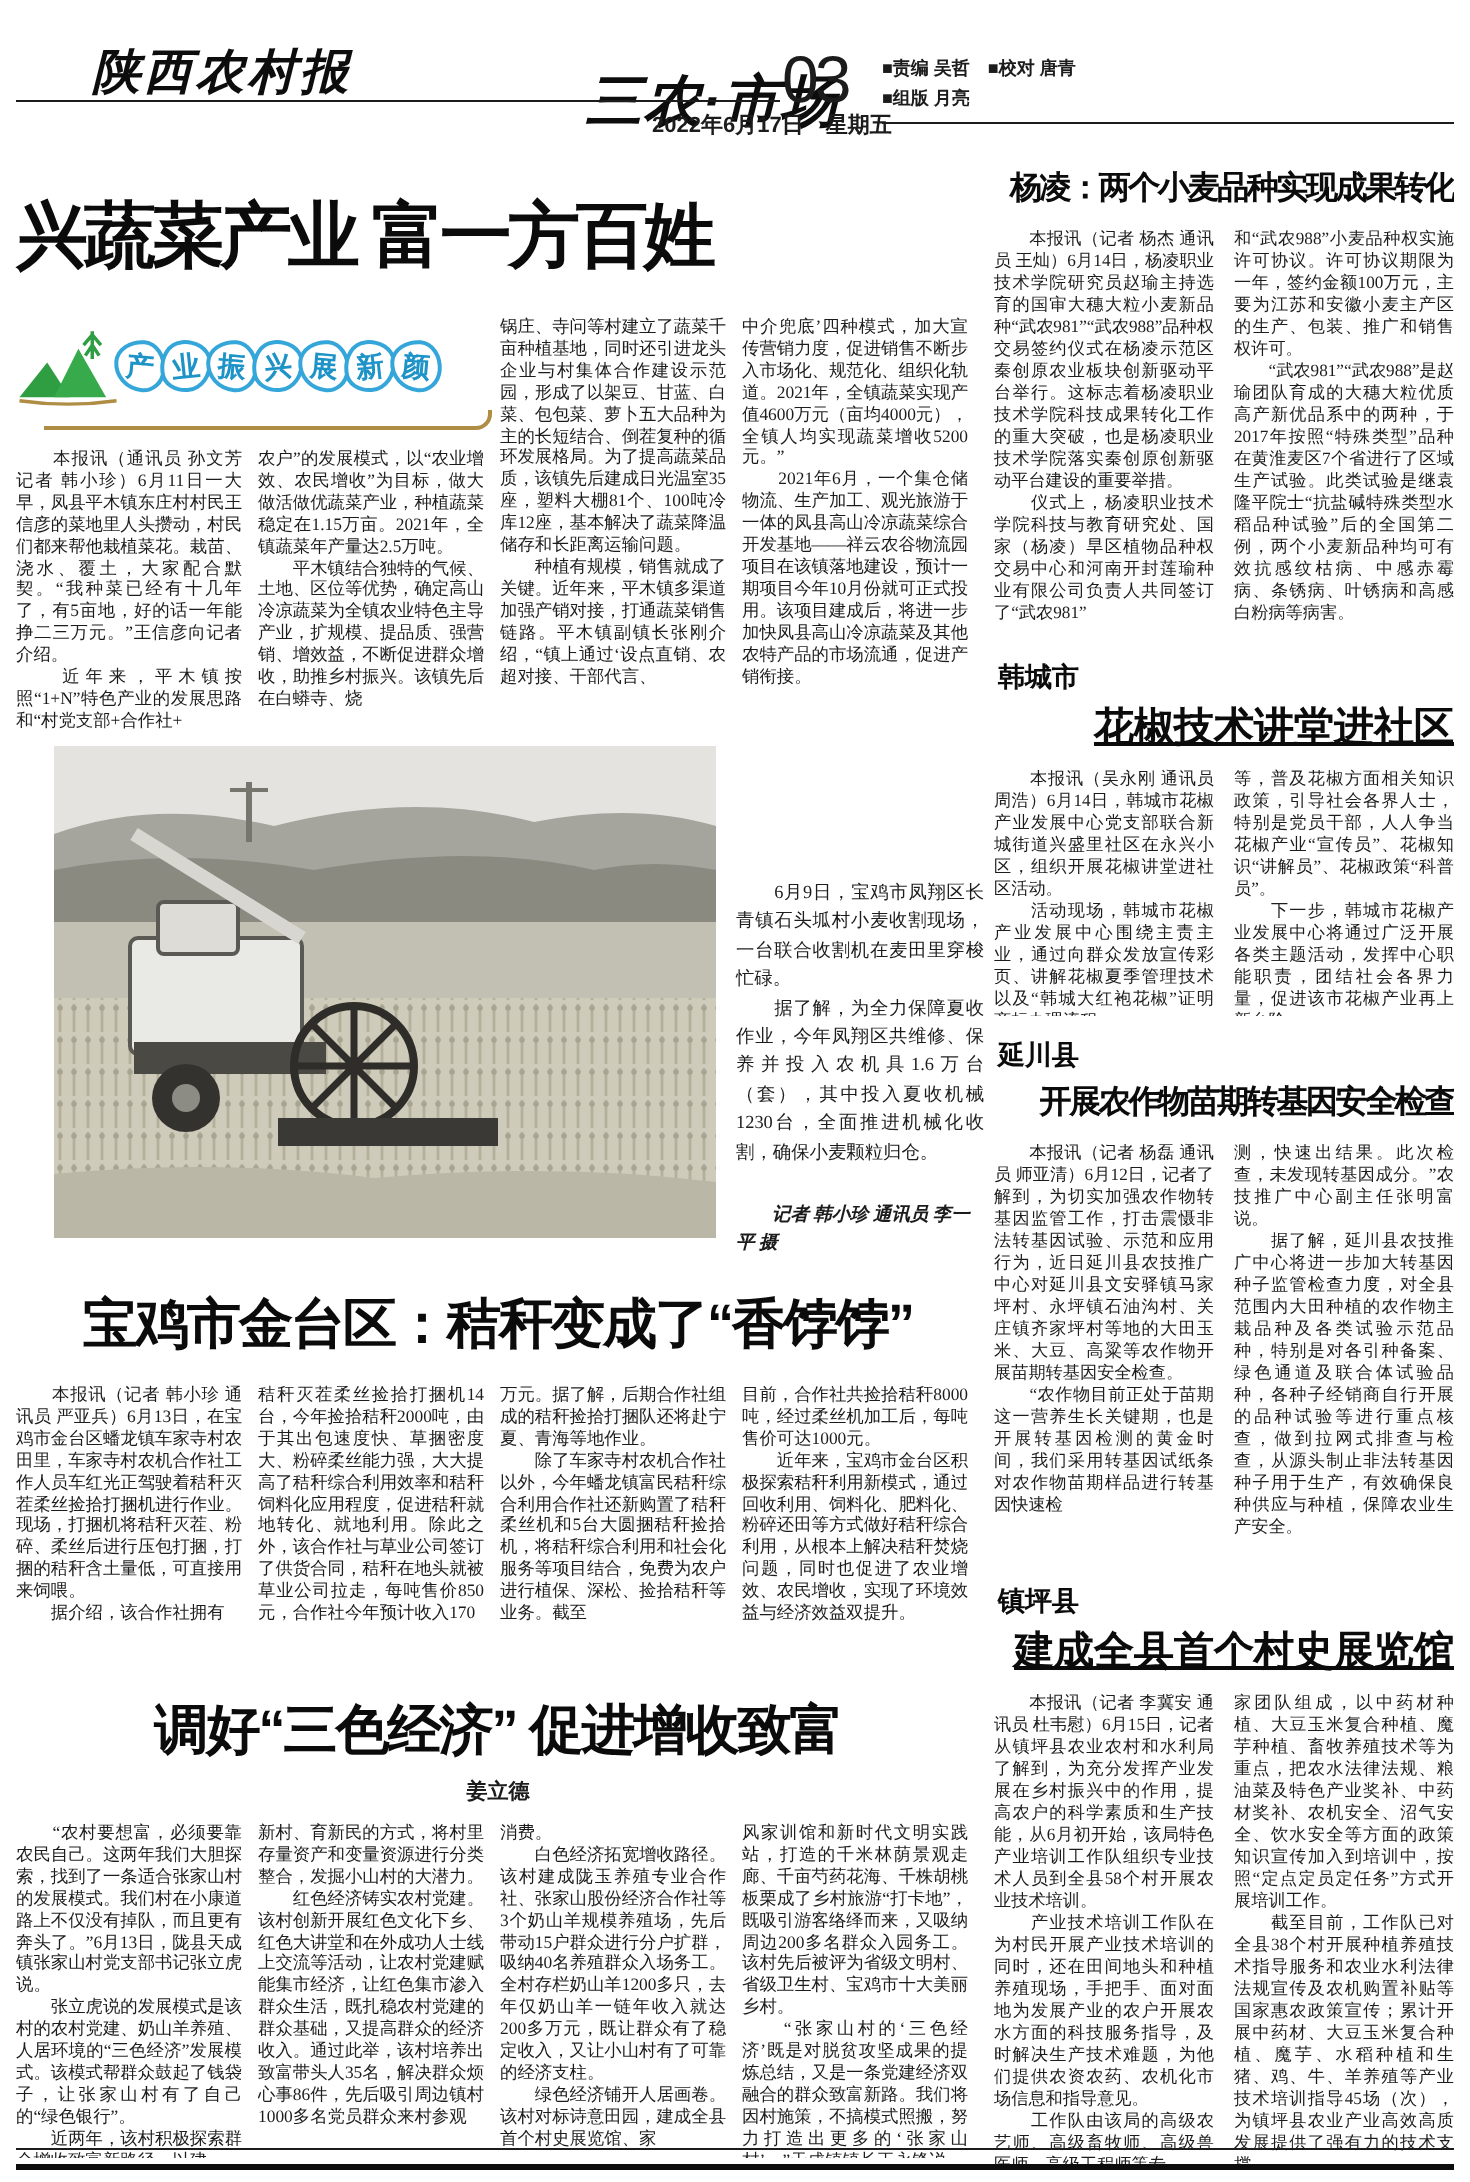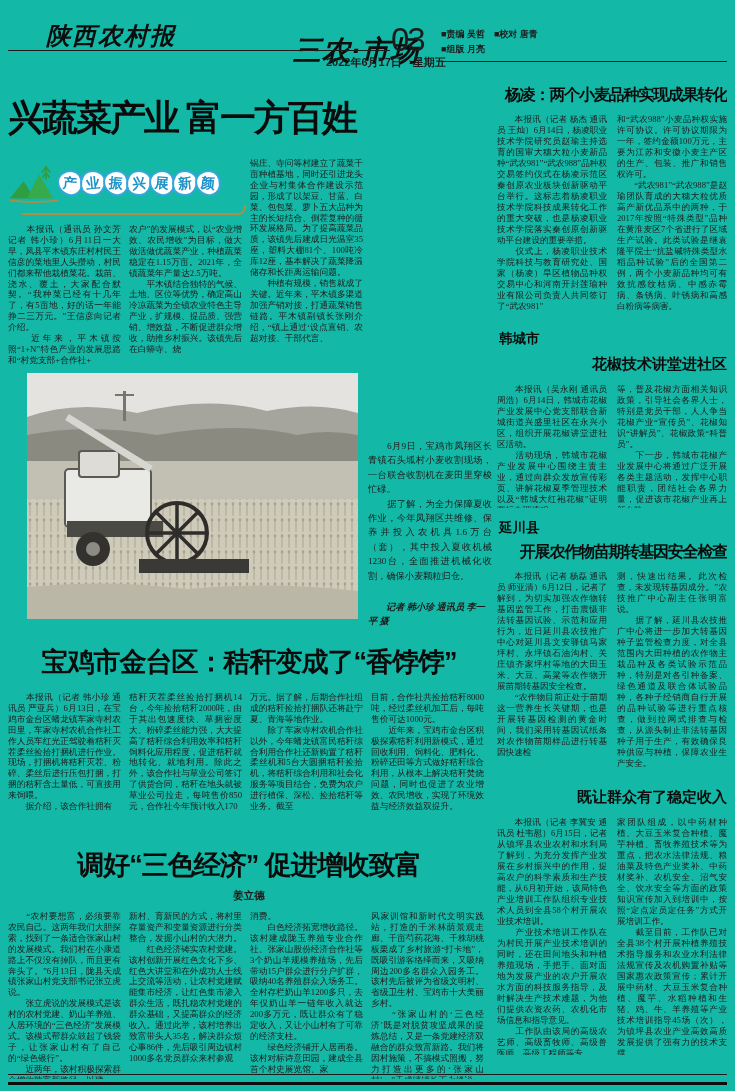--- a/index.html
+++ b/index.html
@@ -1,16 +1,16 @@
 <!DOCTYPE html>
 <html><head>
 <meta charset="utf-8">
 <style>
   html,body{margin:0;padding:0;background:#e9e9e6;}
-  .page{position:relative;width:735px;height:1091px;margin:0 auto;background:#14b8a6;overflow:hidden;
+  .page{position:relative;width:735px;height:1091px;margin:0 auto;background:#ffffff;overflow:hidden;
         font-family:"Liberation Serif","DejaVu Serif",serif;color:#1c1c1c;}
   
   .logo{position:absolute;left:46px;top:20px;font-size:24px;font-weight:bold;font-style:italic;
         font-family:"DejaVu Serif",serif;letter-spacing:2px;color:#0d0d0d;}
   .section-title{position:absolute;left:293px;top:32px;font-size:28px;font-weight:900;
         font-family:"Liberation Sans","DejaVu Sans",sans-serif;letter-spacing:1px;color:#0d0d0d;font-style:italic;}
   .header-rule1{position:absolute;left:8px;top:50px;width:382px;height:1px;background:#1c1c1c;}
   .edition-date{position:absolute;left:296px;top:55px;font-size:11px;font-weight:bold;
         font-family:"Liberation Sans","DejaVu Sans",sans-serif;margin-left:30px;}
   .page-no{position:absolute;left:391px;top:18px;font-size:33px;font-weight:400;line-height:44px;
@@ -51,21 +51,21 @@
         font-family:"Liberation Sans","DejaVu Sans",sans-serif;}
   .four-col{margin-top:13px;display:flex;gap:8px;}
   .four-col .col{width:113px;box-sizing:border-box;}
   .straw-body .col{height:132px;}
   .three-body{margin-top:8px;}
   .three-body .col{height:168px;}
   
   .r-headline{margin-top:4px;text-align:right;font-weight:900;white-space:nowrap;overflow:hidden;
         font-family:"Liberation Sans","DejaVu Sans",sans-serif;color:#0b0b0b;}
   .r-headline.tight{font-size:16px;line-height:22px;letter-spacing:-1.2px;}
-  .r-headline.mid{font-size:15px;line-height:24px;letter-spacing:0;}
+  .r-headline.mid{font-size:20px;line-height:24px;letter-spacing:0;text-decoration:underline;}
   .kicker{margin:11px 0 2px 2px;font-size:13.5px;font-weight:900;
         font-family:"Liberation Sans","DejaVu Sans",sans-serif;color:#0b0b0b;}
   .two-col{display:flex;gap:10px;margin-top:8px;}
   .two-col .rcol{width:110px;box-sizing:border-box;font-size:8.6px;line-height:11px;}
   .rbody-a .rcol{height:205px;}
   .rbody-b .rcol{height:124px;}
   .rbody-c .rcol{height:210px;}
   .rbody-d .rcol{height:238px;}
   
   .bottom-rule{position:absolute;left:8px;width:719px;top:1074px;height:7px;
@@ -109,20 +109,22 @@
           <span class="bubble">新</span>
           <span class="bubble">颜</span>
         </div>
       </div>
       <div class="lead-col low coltext">　　本报讯（通讯员 孙文芳 记者 韩小珍）6月11日一大早，凤县平木镇东庄村村民王信彦的菜地里人头攒动，村民们都来帮他栽植菜花。栽苗、浇水、覆土，大家配合默契。“我种菜已经有十几年了，有5亩地，好的话一年能挣二三万元。”王信彦向记者介绍。
 　　近年来，平木镇按照“1+N”特色产业的发展思路和“村党支部+合作社+</div>
       <div class="lead-col low coltext">农户”的发展模式，以“农业增效、农民增收”为目标，做大做活做优蔬菜产业，种植蔬菜稳定在1.15万亩。2021年，全镇蔬菜年产量达2.5万吨。
 　　平木镇结合独特的气候、土地、区位等优势，确定高山冷凉蔬菜为全镇农业特色主导产业，扩规模、提品质、强营销、增效益，不断促进群众增收，助推乡村振兴。该镇先后在白蟒寺、烧</div>
       <div class="lead-col coltext">锅庄、寺问等村建立了蔬菜千亩种植基地，同时还引进龙头企业与村集体合作建设示范园，形成了以架豆、甘蓝、白菜、包包菜、萝卜五大品种为主的长短结合、倒茬复种的循环发展格局。为了提高蔬菜品质，该镇先后建成日光温室35座，塑料大棚81个、100吨冷库12座，基本解决了蔬菜降温储存和长距离运输问题。
 　　种植有规模，销售就成了关键。近年来，平木镇多渠道加强产销对接，打通蔬菜销售链路。平木镇副镇长张刚介绍，“镇上通过‘设点直销、农超对接、干部代言、</div>
+      <div class="lead-col coltext">中介兜底’四种模式，加大宣传营销力度，促进销售不断步入市场化、规范化、组织化轨道。2021年，全镇蔬菜实现产值4600万元（亩均4000元），全镇人均实现蔬菜增收5200元。”
+　　2021年6月，一个集仓储物流、生产加工、观光旅游于一体的凤县高山冷凉蔬菜综合开发基地——祥云农谷物流园项目在该镇落地建设，预计一期项目今年10月份就可正式投用。该项目建成后，将进一步加快凤县高山冷凉蔬菜及其他农特产品的市场流通，促进产销衔接。</div>
     </div>
 
     <div class="photo-row">
       <div class="photo">
         <svg width="331" height="246" viewBox="0 0 331 246">
           <defs>
             <pattern id="wheat" width="7" height="16" patternUnits="userSpaceOnUse">
               <rect width="7" height="16" fill="#cecbba"></rect>
               <path d="M3 1 L3 15" stroke="#b4b09c" stroke-width="1.4"></path>
               <circle cx="3" cy="3" r="1.4" fill="#a8a492"></circle>
@@ -203,21 +205,22 @@
 
     <div class="kicker">延川县</div>
     <div class="r-headline tight">开展农作物苗期转基因安全检查</div>
     <div class="two-col rbody-c">
       <div class="rcol coltext">　　本报讯（记者 杨磊 通讯员 师亚清）6月12日，记者了解到，为切实加强农作物转基因监管工作，打击震慑非法转基因试验、示范和应用行为，近日延川县农技推广中心对延川县文安驿镇马家坪村、永坪镇石油沟村、关庄镇齐家坪村等地的大田玉米、大豆、高粱等农作物开展苗期转基因安全检查。
 　　“农作物目前正处于苗期这一营养生长关键期，也是开展转基因检测的黄金时间，我们采用转基因试纸条对农作物苗期样品进行转基因快速检</div>
       <div class="rcol coltext">测，快速出结果。此次检查，未发现转基因成分。”农技推广中心副主任张明富说。
 　　据了解，延川县农技推广中心将进一步加大转基因种子监管检查力度，对全县范围内大田种植的农作物主栽品种及各类试验示范品种，特别是对各引种备案、绿色通道及联合体试验品种，各种子经销商自行开展的品种试验等进行重点核查，做到拉网式排查与检查，从源头制止非法转基因种子用于生产，有效确保良种供应与种植，保障农业生产安全。</div>
     </div>
 
-    <div class="r-headline mid">既让群众有了稳定收入</div>
+    <div class="kicker">镇坪县</div>
+    <div class="r-headline mid">建成全县首个村史展览馆</div>
     <div class="two-col rbody-d">
       <div class="rcol coltext">　　本报讯（记者 李冀安 通讯员 杜韦慰）6月15日，记者从镇坪县农业农村和水利局了解到，为充分发挥产业发展在乡村振兴中的作用，提高农户的科学素质和生产技能，从6月初开始，该局特色产业培训工作队组织专业技术人员到全县58个村开展农业技术培训。
 　　产业技术培训工作队在为村民开展产业技术培训的同时，还在田间地头和种植养殖现场，手把手、面对面地为发展产业的农户开展农水方面的科技服务指导，及时解决生产技术难题，为他们提供农资农药、农机化市场信息和指导意见。
 　　工作队由该局的高级农艺师、高级畜牧师、高级兽医师、高级工程师等专</div>
       <div class="rcol coltext">家团队组成，以中药材种植、大豆玉米复合种植、魔芋种植、畜牧养殖技术等为重点，把农水法律法规、粮油菜及特色产业奖补、中药材奖补、农机安全、沼气安全、饮水安全等方面的政策知识宣传加入到培训中，按照“定点定员定任务”方式开展培训工作。
 　　截至目前，工作队已对全县38个村开展种植养殖技术指导服务和农业水利法律法规宣传及农机购置补贴等国家惠农政策宣传；累计开展中药材、大豆玉米复合种植、魔芋、水稻种植和生猪、鸡、牛、羊养殖等产业技术培训指导45场（次），为镇坪县农业产业高效高质发展提供了强有力的技术支撑。</div>
     </div>
   </div>
 
   <div class="bottom-rule"></div>

